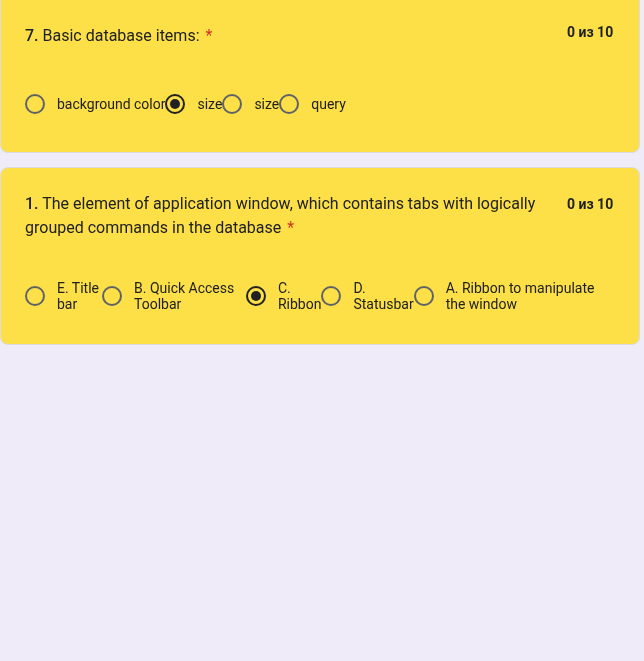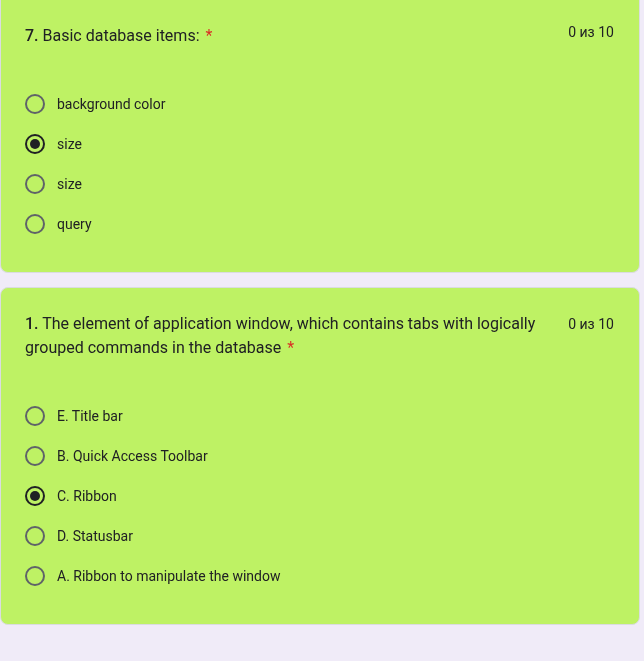--- a/index.html
+++ b/index.html
@@ -7,21 +7,21 @@
     margin: 0;
     padding: 0;
   }
   html, body {
     width: 644px;
     font-family: Roboto, Arial, sans-serif;
     background: #f0ebf8;
     color: #202124;
   }
   .card {
-    background: #bef264;
+    background: #fde047;
     border: 1px solid #dadce0;
     border-radius: 8px;
     padding: 24px 24px 28px 24px;
     margin-bottom: 14px;
   }
   .card.first {
     border-top-left-radius: 0;
     border-top-right-radius: 0;
     border-top: none;
     margin-top: 0;
@@ -44,29 +44,30 @@
   }
   .required {
     color: #d93025;
     margin-left: 2px;
   }
   .score {
     font-size: 14px;
     color: #202124;
     white-space: nowrap;
     min-width: 48px;
-    text-align: center;
+    text-align: left;
+    font-weight: bold;
   }
   .score.wrap {
     white-space: normal;
     line-height: 24px;
   }
   .options {
     display: flex;
-    flex-direction: column;
+    flex-direction: row;
   }
   .option {
     display: flex;
     align-items: center;
     min-height: 40px;
     gap: 12px;
     cursor: pointer;
     padding: 0;
   }
   .radio {

